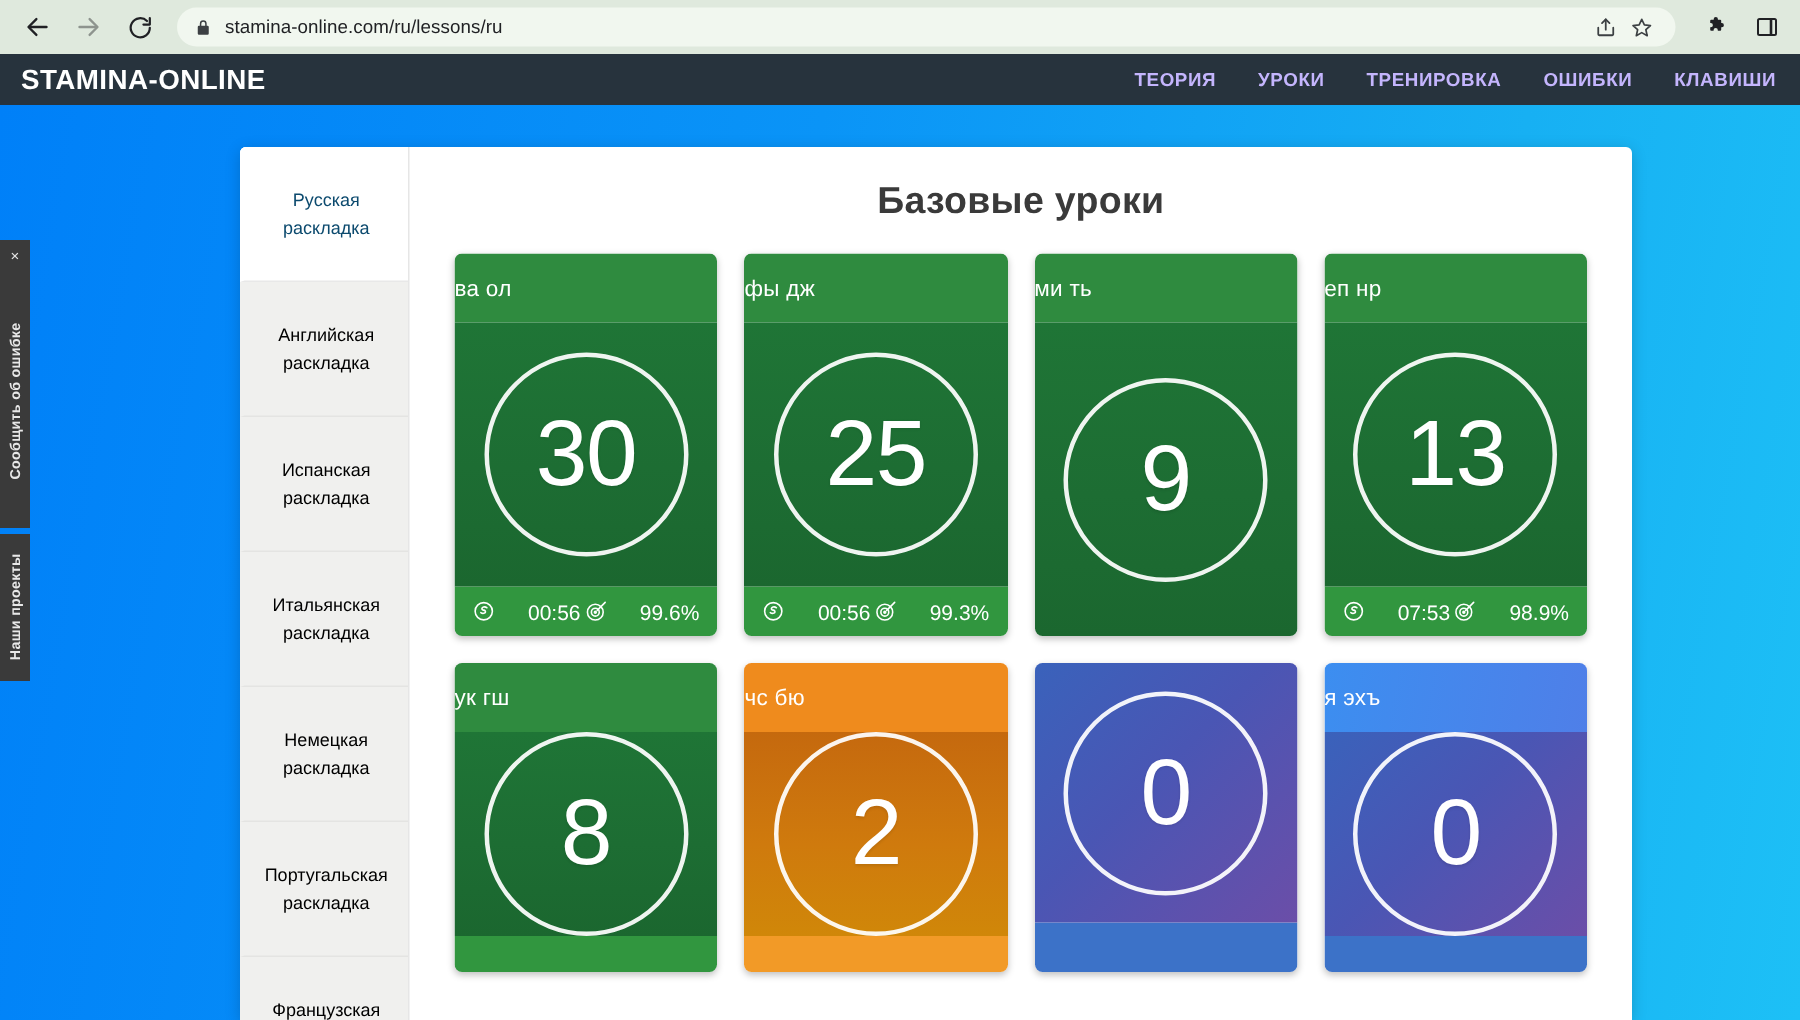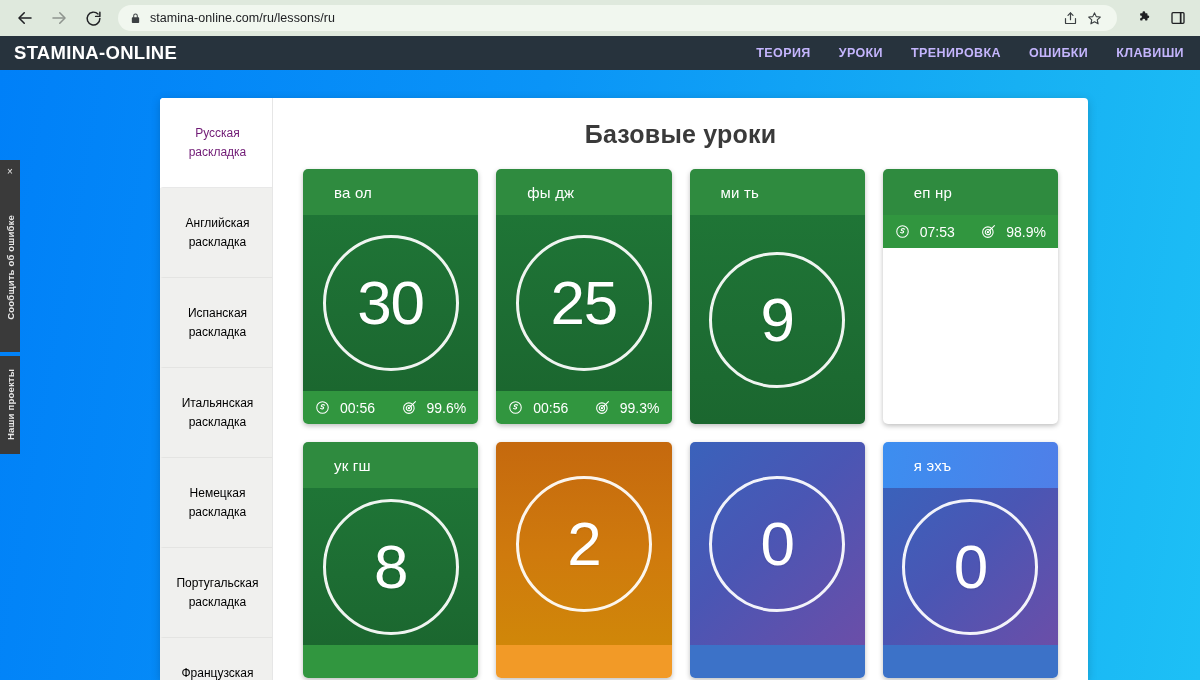--- a/index.html
+++ b/index.html
@@ -138,21 +138,21 @@
     font-size: 12px;
     color: #000000;
     line-height: 1.55;
     padding: 0 8px;
     background: #f0f0ee;
     border-bottom: 1px solid #e4e4e2;
     border-left: 3px solid transparent;
   }
   .side-item.active {
     background: #ffffff;
-    color: #701a75;
+    color: #0c4a6e;
     border-bottom-color: #e8e8e8;
   }
 
   
   .main {
     flex: 1 1 auto;
     padding: 22px 30px 0 30px;
     min-width: 0;
     text-align: center;
   }
@@ -175,21 +175,21 @@
     border-radius: 5px;
     overflow: hidden;
     box-shadow: 0 2px 5px rgba(0,0,0,.25);
     display: flex; flex-direction: column;
     height: 255px;
   }
   .lesson-head {
     height: 46px;
     flex: 0 0 46px;
     display: flex; align-items: center;
-    padding: 0 31px;
+    padding: 0 0;
     color: #ffffff;
     font-size: 15px;
     letter-spacing: .2px;
   }
   .lesson-body {
     flex: 1 1 auto;
     display: flex; align-items: center; justify-content: center;
     position: relative;
   }
   .ring {
@@ -205,37 +205,37 @@
     text-shadow: 0 1px 2px rgba(0,0,0,.10);
   }
   .lesson-foot {
     height: 33px;
     flex: 0 0 33px;
     display: flex; align-items: center; justify-content: space-between;
     padding: 0 12px;
     color: #ffffff;
     font-size: 14px;
   }
-  .stat { display: flex; align-items: center; gap: 10px; white-space: nowrap; }
+  .stat { display: flex; align-items: center; gap: 22px; white-space: nowrap; }
   .stat svg { display: block; flex: 0 0 auto; }
 
   
   .theme-green .lesson-head { background: #2f8b3f; }
   .theme-green .lesson-body { background: linear-gradient(180deg, #1f7536 0%, #1d6d33 55%, #1b672f 100%); }
   .theme-green .lesson-foot { background: #31963f; }
 
   .theme-orange .lesson-head { background: #ef8b1d; }
   .theme-orange .lesson-body { background: linear-gradient(180deg, #c5690e 0%, #cf7a0d 55%, #d08709 100%); }
   .theme-orange .lesson-foot { background: #f29a27; }
 
   .theme-blue .lesson-head { background: linear-gradient(100deg, #3c8ef0 0%, #4f7fe8 100%); }
   .theme-blue .lesson-body { background: linear-gradient(135deg, #3a62bb 0%, #4a56b4 45%, #6b4ea8 100%); }
   .theme-blue .lesson-foot { background: #3c72c8; }
 
-  .row2 .lesson { height: 236px; }
+  .row2 .lesson { height: 206px; }
 </style>
 </head>
 <body>
 
 <div class="browser-bar">
   <div class="nav-btns">
     <div class="nav-btn">
       <span>
         <svg width="18" height="18" viewBox="0 0 24 24" fill="none" stroke="#202124" stroke-width="2.1" stroke-linecap="round" stroke-linejoin="round">
             <line x1="20" y1="12" x2="5" y2="12"></line>
@@ -415,20 +415,23 @@
 
       <div class="lesson theme-green">
         <div class="lesson-head">ми ть</div>
         <div class="lesson-body">
           <div class="ring">9</div>
         </div>
       </div>
 
       <div class="lesson theme-green">
         <div class="lesson-head">еп нр</div>
+        <div class="lesson-body">
+          <div class="ring">13</div>
+        </div>
         <div class="lesson-foot">
           <span class="stat">
             <span>
                 <svg width="15" height="15" viewBox="0 0 24 24" fill="none" stroke="#fff" stroke-width="1.7">
                   <circle cx="12" cy="12" r="9.2"></circle>
                   <path d="M15.4 8.3c-1-.8-2.3-1.1-3.6-.8-1.3.3-2.1 1.5-1.6 2.4.5.9 2.2.8 3.1 1.5.9.7.6 2.1-.6 2.6-1.2.5-2.8.2-3.8-.6" stroke-linecap="round"></path>
                 </svg>
               </span>
             <span>07:53</span>
           </span>
@@ -452,20 +455,21 @@
 
       <div class="lesson theme-green">
         <div class="lesson-head">ук гш</div>
         <div class="lesson-body">
           <div class="ring">8</div>
         </div>
         <div class="lesson-foot"></div>
       </div>
 
       <div class="lesson theme-orange">
+        <div class="lesson-head">чс бю</div>
         <div class="lesson-body">
           <div class="ring">2</div>
         </div>
         <div class="lesson-foot"></div>
       </div>
 
       <div class="lesson theme-blue">
         <div class="lesson-body">
           <div class="ring">0</div>
         </div>

